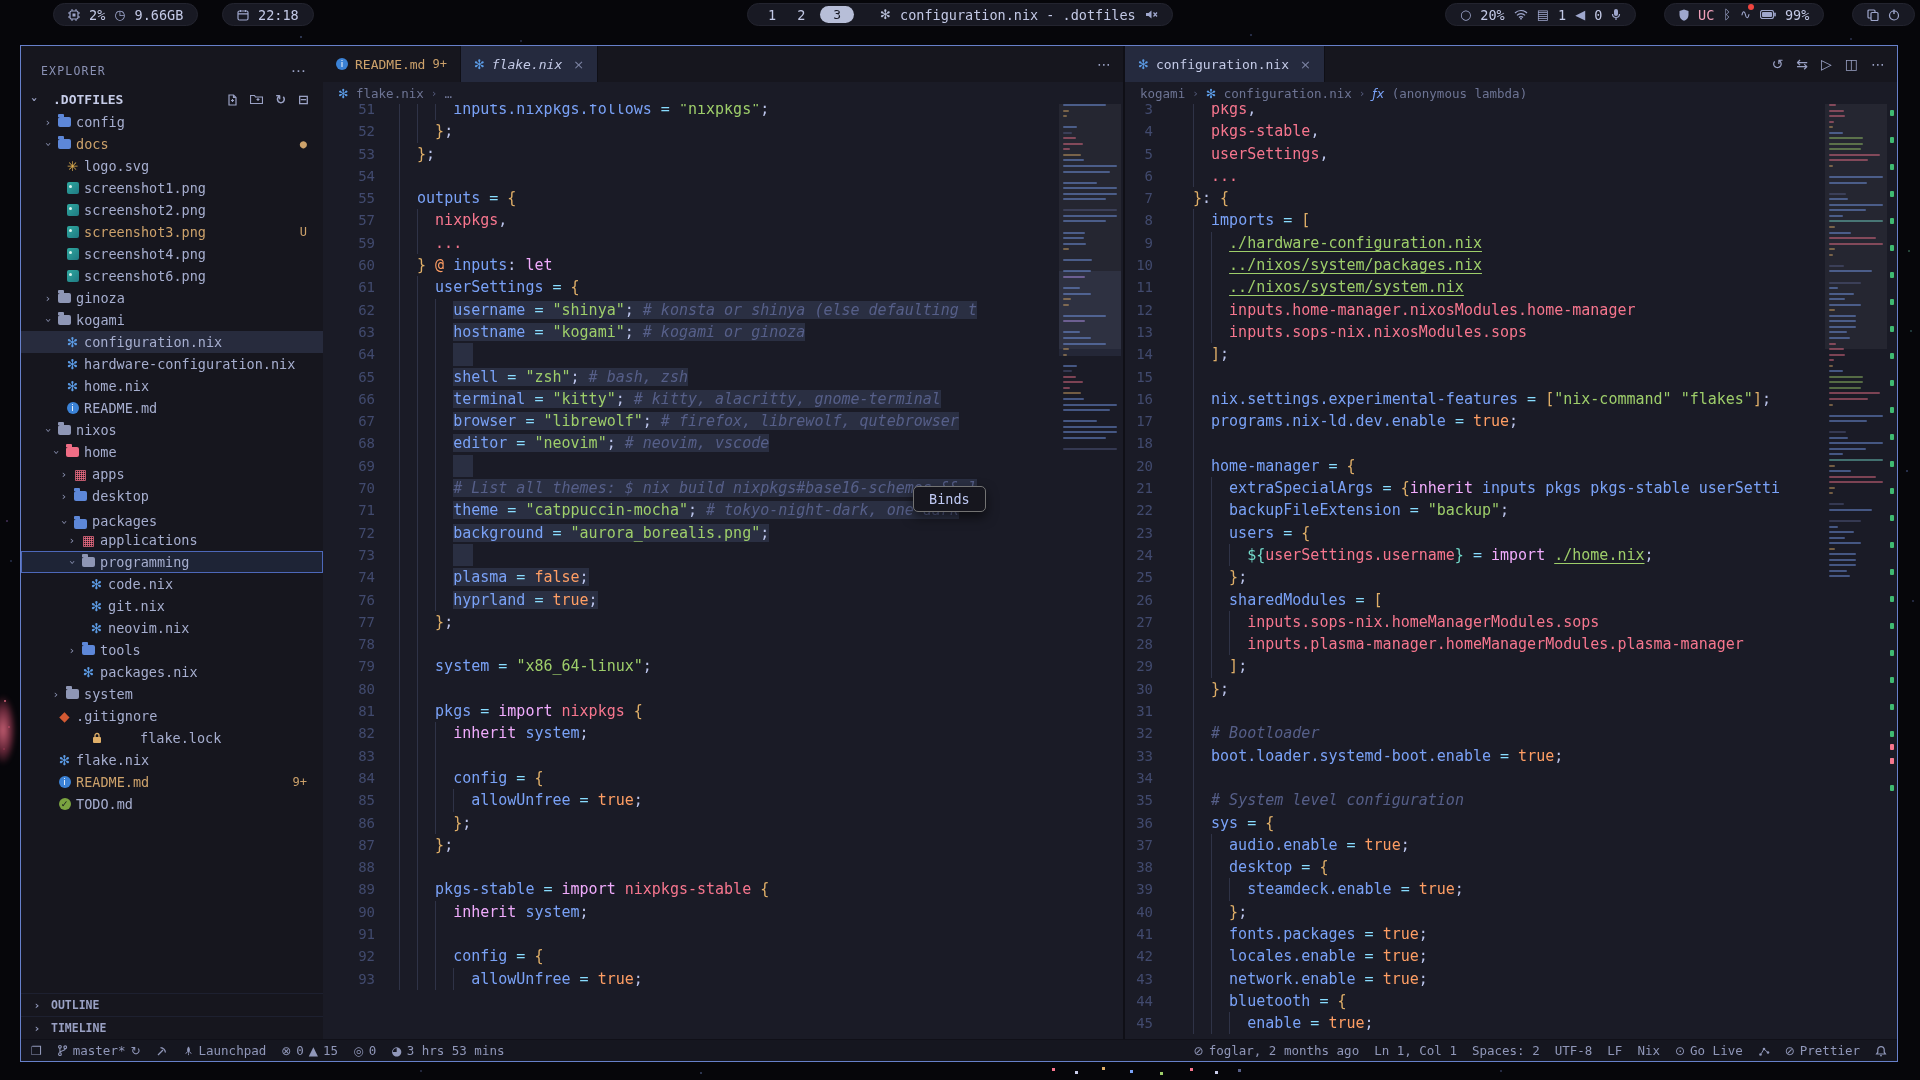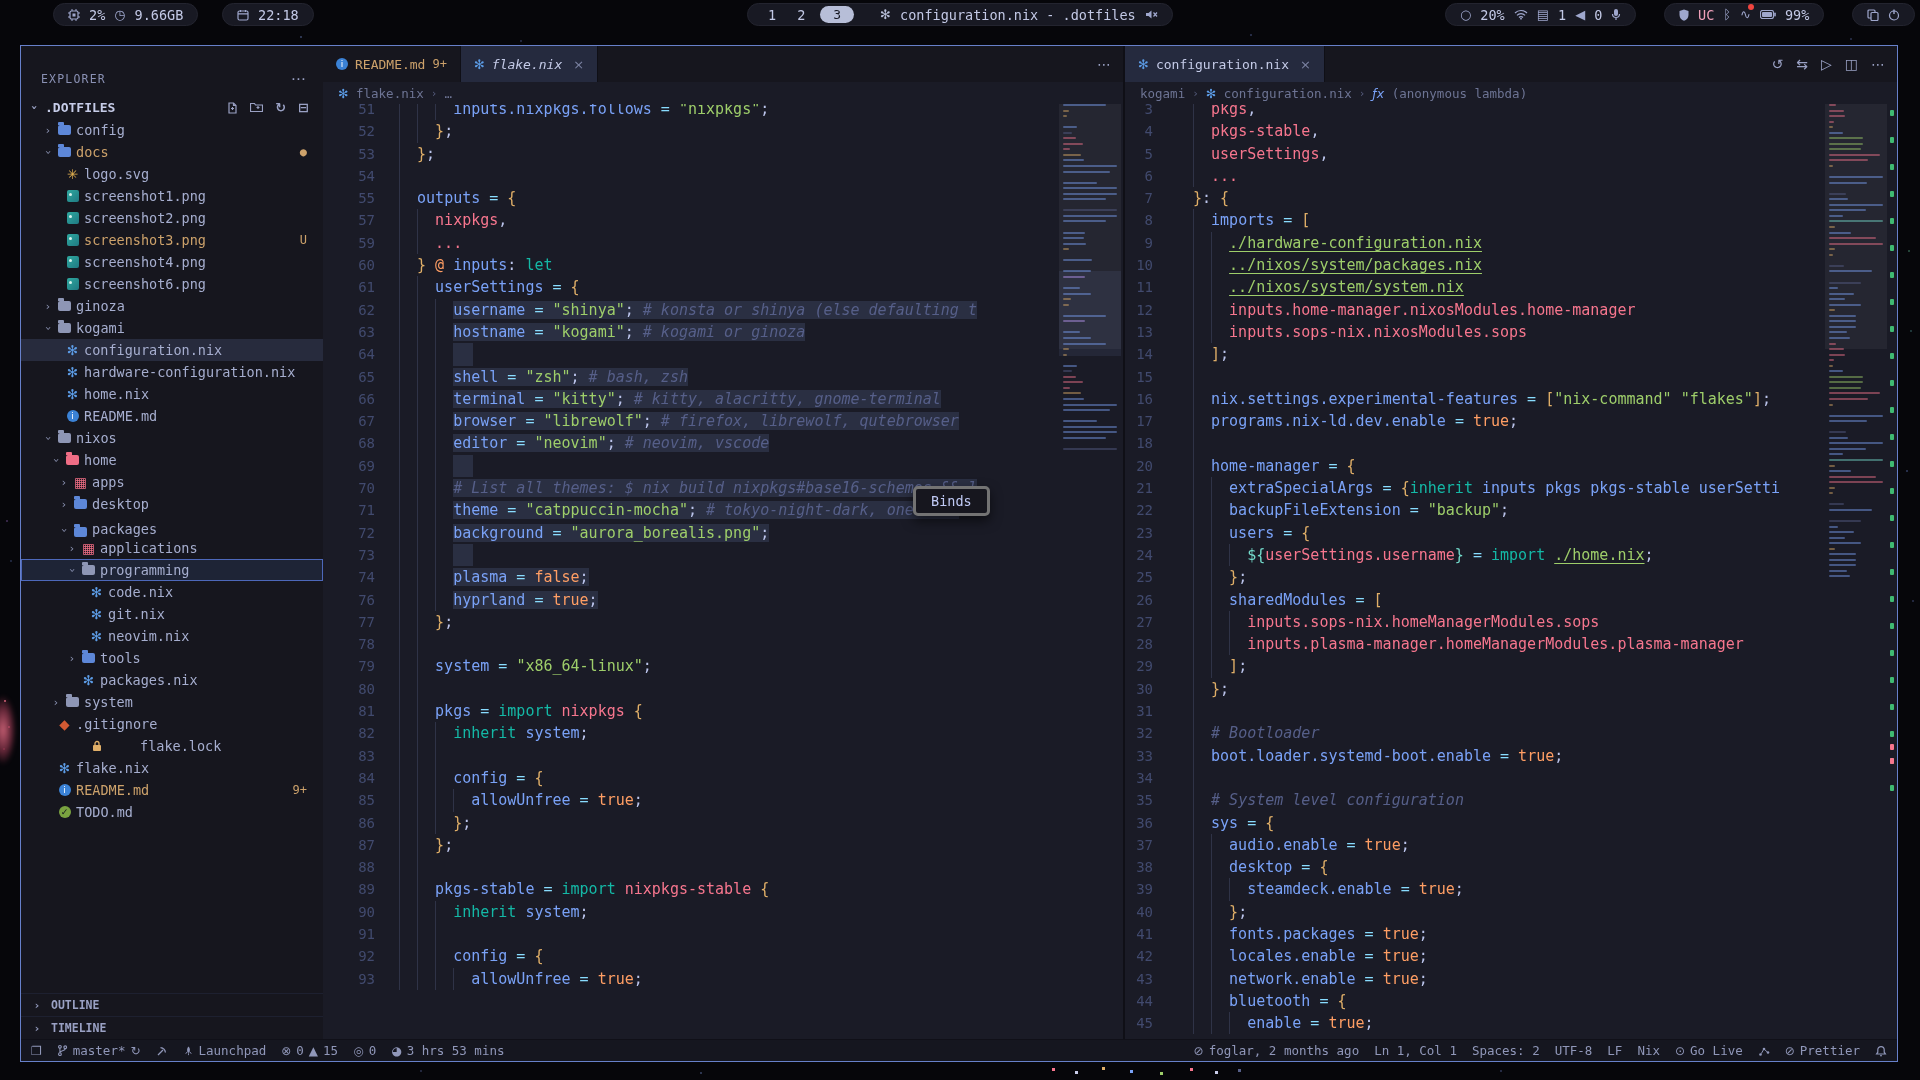--- a/index.html
+++ b/index.html
@@ -24,29 +24,29 @@
   .pill{position:absolute;top:3px;display:flex;align-items:center;gap:9px;height:23px;background:#181923;
     border:1px solid #23242f;border-radius:12px;padding:0 14px;font-size:13.5px;color:#c3c9e6;box-sizing:border-box}
   .pill .i{color:#9fa7cd;font-size:13px}
   .pill .t{white-space:nowrap}
   .wsnum{padding:0 6px;color:#c3c9e6;cursor:default}
   .wsnum.on{background:#b7bed8;color:#171823;border-radius:9px;padding:1px 13px;font-size:13px}
 
   
   .vscode{position:absolute;left:20px;top:45px;width:1878px;height:1017px;background:#16161e;
     border:1px solid #6780ca;box-sizing:border-box}
-  .sidebar{position:absolute;left:0;top:16px;bottom:22px;width:302px;background:#16161e;overflow:hidden}
+  .sidebar{position:absolute;left:0;top:8px;bottom:22px;width:302px;background:#16161e;overflow:hidden}
   .g1{position:absolute;left:302px;top:0;bottom:22px;width:800px;background:#1a1b26;--lnw:52px;--lng:24px}
   .g2{position:absolute;left:1102px;top:0;bottom:22px;right:0;background:#1a1b26;border-left:2px solid #0f0f16;--lnw:28px;--lng:40px}
 
   
   .sb-head{height:34px;display:flex;align-items:center;justify-content:space-between;padding:0 16px 0 20px;
     font-size:11.5px;letter-spacing:1.2px;color:#8a91b4}
   .sb-head .i{color:#9aa1c4;font-size:15px}
-  .sb-root{height:23px;display:flex;align-items:center;font-weight:bold;font-size:13px;color:#c6cce8;padding-left:7px;gap:5px}
+  .sb-root{height:23px;display:flex;align-items:center;font-weight:bold;font-size:13px;color:#c6cce8;padding-left:7px;gap:13px}
   .sb-root .chev{font-size:11px;color:#9aa1c4;width:12px}
   .ract{margin-left:auto;display:flex;gap:12px;padding-right:14px;color:#9aa1c4}
   .trow{height:22px;display:flex;align-items:center;font-size:13.5px;color:#a6aecf;cursor:default}
   .trow.sel{background:#272b3d}
   .trow.focus{background:#1e2436;box-shadow:inset 0 0 0 1px #4d68ba}
   .chev{width:14px;flex:none;text-align:center;color:#8f96b8;font-size:11px;font-family:"DejaVu Sans",sans-serif}
   .chev .r{display:inline-block}
   .chev .d{display:inline-block;transform:rotate(90deg)}
   .fic{width:19px;flex:none;display:inline-flex;justify-content:center}
   .lbl{margin-left:2px;white-space:nowrap}
@@ -76,31 +76,31 @@
   .crumbs{height:22px;display:flex;align-items:center;gap:7px;padding:0 15px;font-size:12.5px;color:#6d7494;background:#1a1b26;white-space:nowrap}
   .crumbs .bsep{color:#565d7e;font-size:11px}
   .codewrap{position:absolute;top:58px;left:0;right:0;bottom:0;overflow:hidden}
   .lines{position:absolute;top:-6px;left:0;right:68px;overflow:hidden;bottom:0}
   .cl{height:22.3px;line-height:22.3px;white-space:pre;font-size:15px;color:#c0caf5}
   .ln{display:inline-block;width:var(--lnw);margin-right:var(--lng);text-align:right;color:#414a6e;font-size:14px}
   .ig{display:inline-block;width:2ch;height:22.3px;vertical-align:top;border-left:1px solid rgba(90,99,140,.33);box-sizing:border-box}
   .selw{background:rgba(125,150,210,.17)}
   .selb{display:inline-block;width:2.2ch;height:22.3px;vertical-align:top;background:rgba(125,150,210,.17)}
   .tk-pl{color:#bcc5ec}.tk-k{color:#7aa2f7}.tk-op{color:#89ddff}.tk-s{color:#9ece6a}.tk-br{color:#e0af68}
-  .tk-kw{color:#14b8a6}.tk-bool{color:#ff9e64}.tk-cm{color:#565f89;font-style:italic}.tk-pr{color:#f7768e}
+  .tk-kw{color:#f0abfc}.tk-bool{color:#ff9e64}.tk-cm{color:#565f89;font-style:italic}.tk-pr{color:#f7768e}
   .tk-dim{color:#7d839c}.tk-path{color:#9ece6a;text-decoration:underline;text-underline-offset:3px}
   .tk-interp{color:#73daca}.tk-at{color:#ff9e64}
   .minimap{position:absolute;top:0;bottom:0;right:2px;width:62px;overflow:hidden}
   .g2 .minimap{right:10px}
   .mslider{position:absolute;left:0;right:0;background:rgba(255,255,255,.05)}
   .mselhl{position:absolute;left:0;right:0;background:rgba(125,150,210,.10)}
   .mbar{height:2px;margin:0 0 3.55px 4px;border-radius:1px}
   .ruler{position:absolute;top:0;bottom:0;right:0;width:9px;overflow:hidden}
   .rmark{position:absolute;left:2px;width:4px;height:6px;border-radius:1px}
-  .binds{position:absolute;left:590px;top:440px;background:#16161e;border:3px solid #737373;border-radius:5px;
+  .binds{position:absolute;left:590px;top:440px;background:#16161e;border:1px solid #737373;border-radius:5px;
     padding:4px 15px;font-size:13.5px;color:#c0caf5;box-shadow:0 5px 12px rgba(0,0,0,.55);z-index:6}
 
   
   .statusbar{position:absolute;left:0;right:0;bottom:0;height:22px;background:#15161f;display:flex;
     justify-content:space-between;align-items:center;font-size:12.5px;color:#9097b9;padding:0 10px;box-sizing:border-box;border-top:1px solid #101018}
   .sbside{display:flex;align-items:center;gap:15px;white-space:nowrap}
   .sit{display:flex;align-items:center;gap:5px;cursor:default}
   .sit .i{font-size:12px;color:#9097b9}
   .wav{position:relative}
   .rdot{position:absolute;right:-3px;top:-3px;width:6px;height:6px;border-radius:50%;background:#f0453f;display:inline-block}

